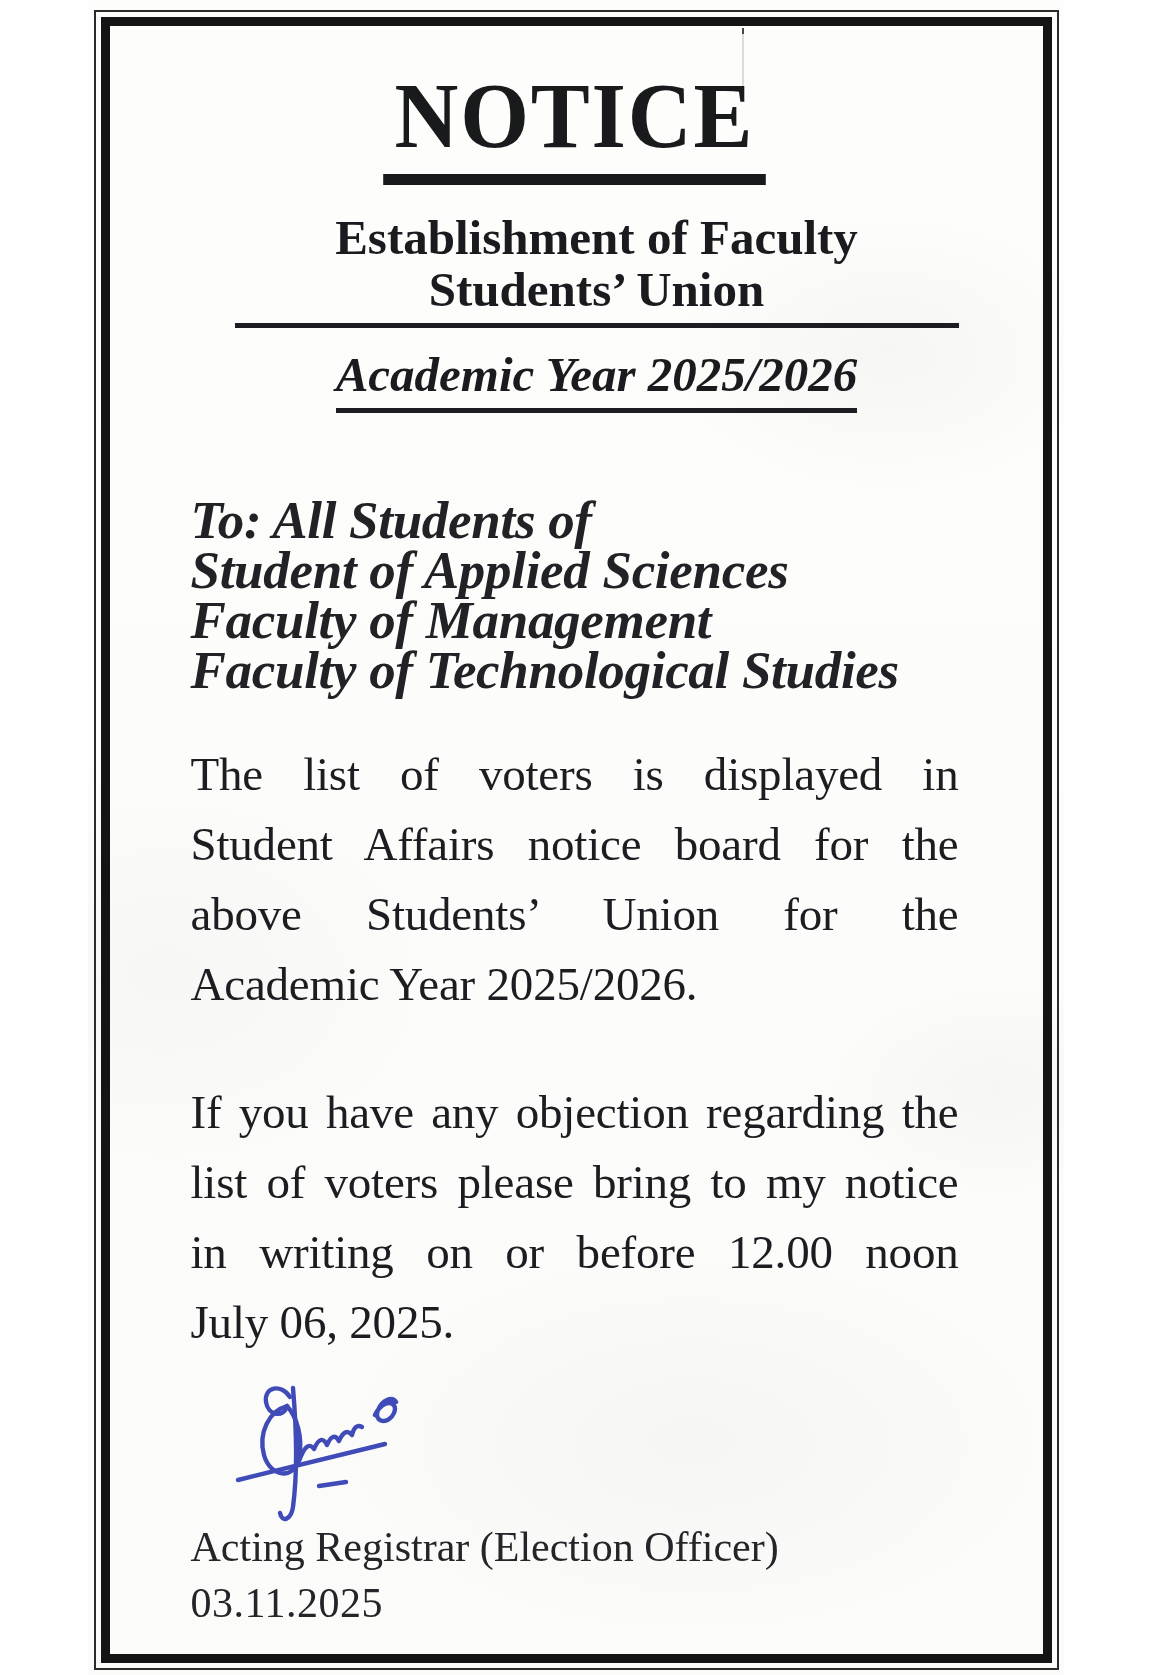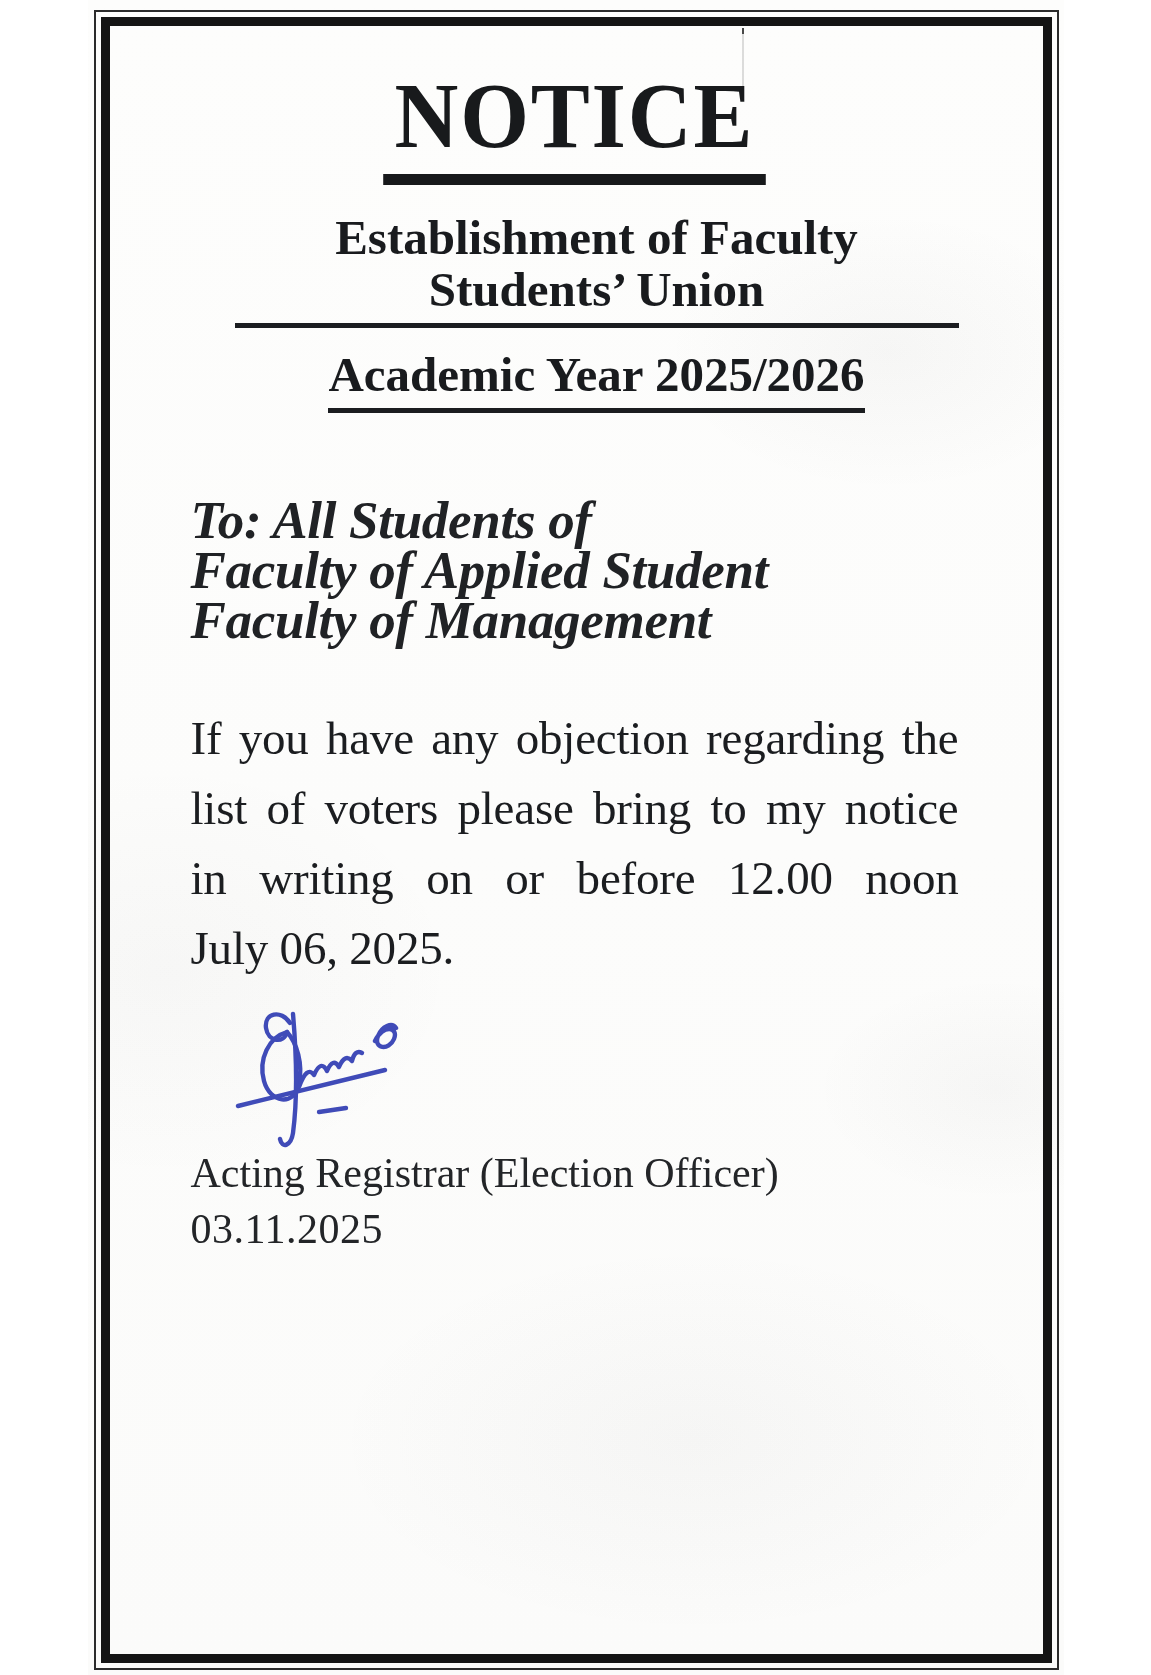--- a/index.html
+++ b/index.html
@@ -64,21 +64,21 @@
     display: inline-block;
     font-size: 49px;
     font-weight: bold;
     line-height: 1.06;
     color: #191b1e;
     border-bottom: 5px solid #1b1d20;
     padding-bottom: 7px;
     margin-left: 44px;
   }
   .subhead-wrap.first { margin-top: 27px; }
-  .subhead-wrap.second { margin-top: 21px; }
+  .subhead-wrap.second { margin-top: 21px; font-style: italic; }
 
   .recipients {
     margin-top: 82px;
     font-style: italic;
     font-weight: bold;
     font-size: 53px;
     line-height: 50px;
     color: #202225;
     letter-spacing: -0.3px;
   }
@@ -113,24 +113,31 @@
     <div class="subhead-wrap first">
       <span class="subhead">Establishment of Faculty Students’ Union</span>
     </div>
 
     <div class="subhead-wrap second">
       <span class="subhead">Academic Year 2025/2026</span>
     </div>
 
     <div class="recipients">
       <div>To: All Students of</div>
-      <div>Faculty of Applied Student</div>
+      <div>Student of Applied Sciences</div>
       <div>Faculty of Management</div>
+      <div>Faculty of Technological Studies</div>
     </div>
 
+    <div class="bodypara para1">
+      <div class="jline">The list of voters is displayed in</div>
+      <div class="jline">Student Affairs notice board for the</div>
+      <div class="jline">above Students’ Union for the</div>
+      <div class="lline">Academic Year 2025/2026.</div>
+    </div>
 
     <div class="bodypara para2">
       <div class="jline">If you have any objection regarding the</div>
       <div class="jline">list of voters please bring to my notice</div>
       <div class="jline">in writing on or before 12.00 noon</div>
       <div class="lline">July 06, 2025.</div>
     </div>
 
     <div class="signature-block">
       <svg class="signature-svg" width="200" height="152" viewBox="0 0 200 152" fill="none">

